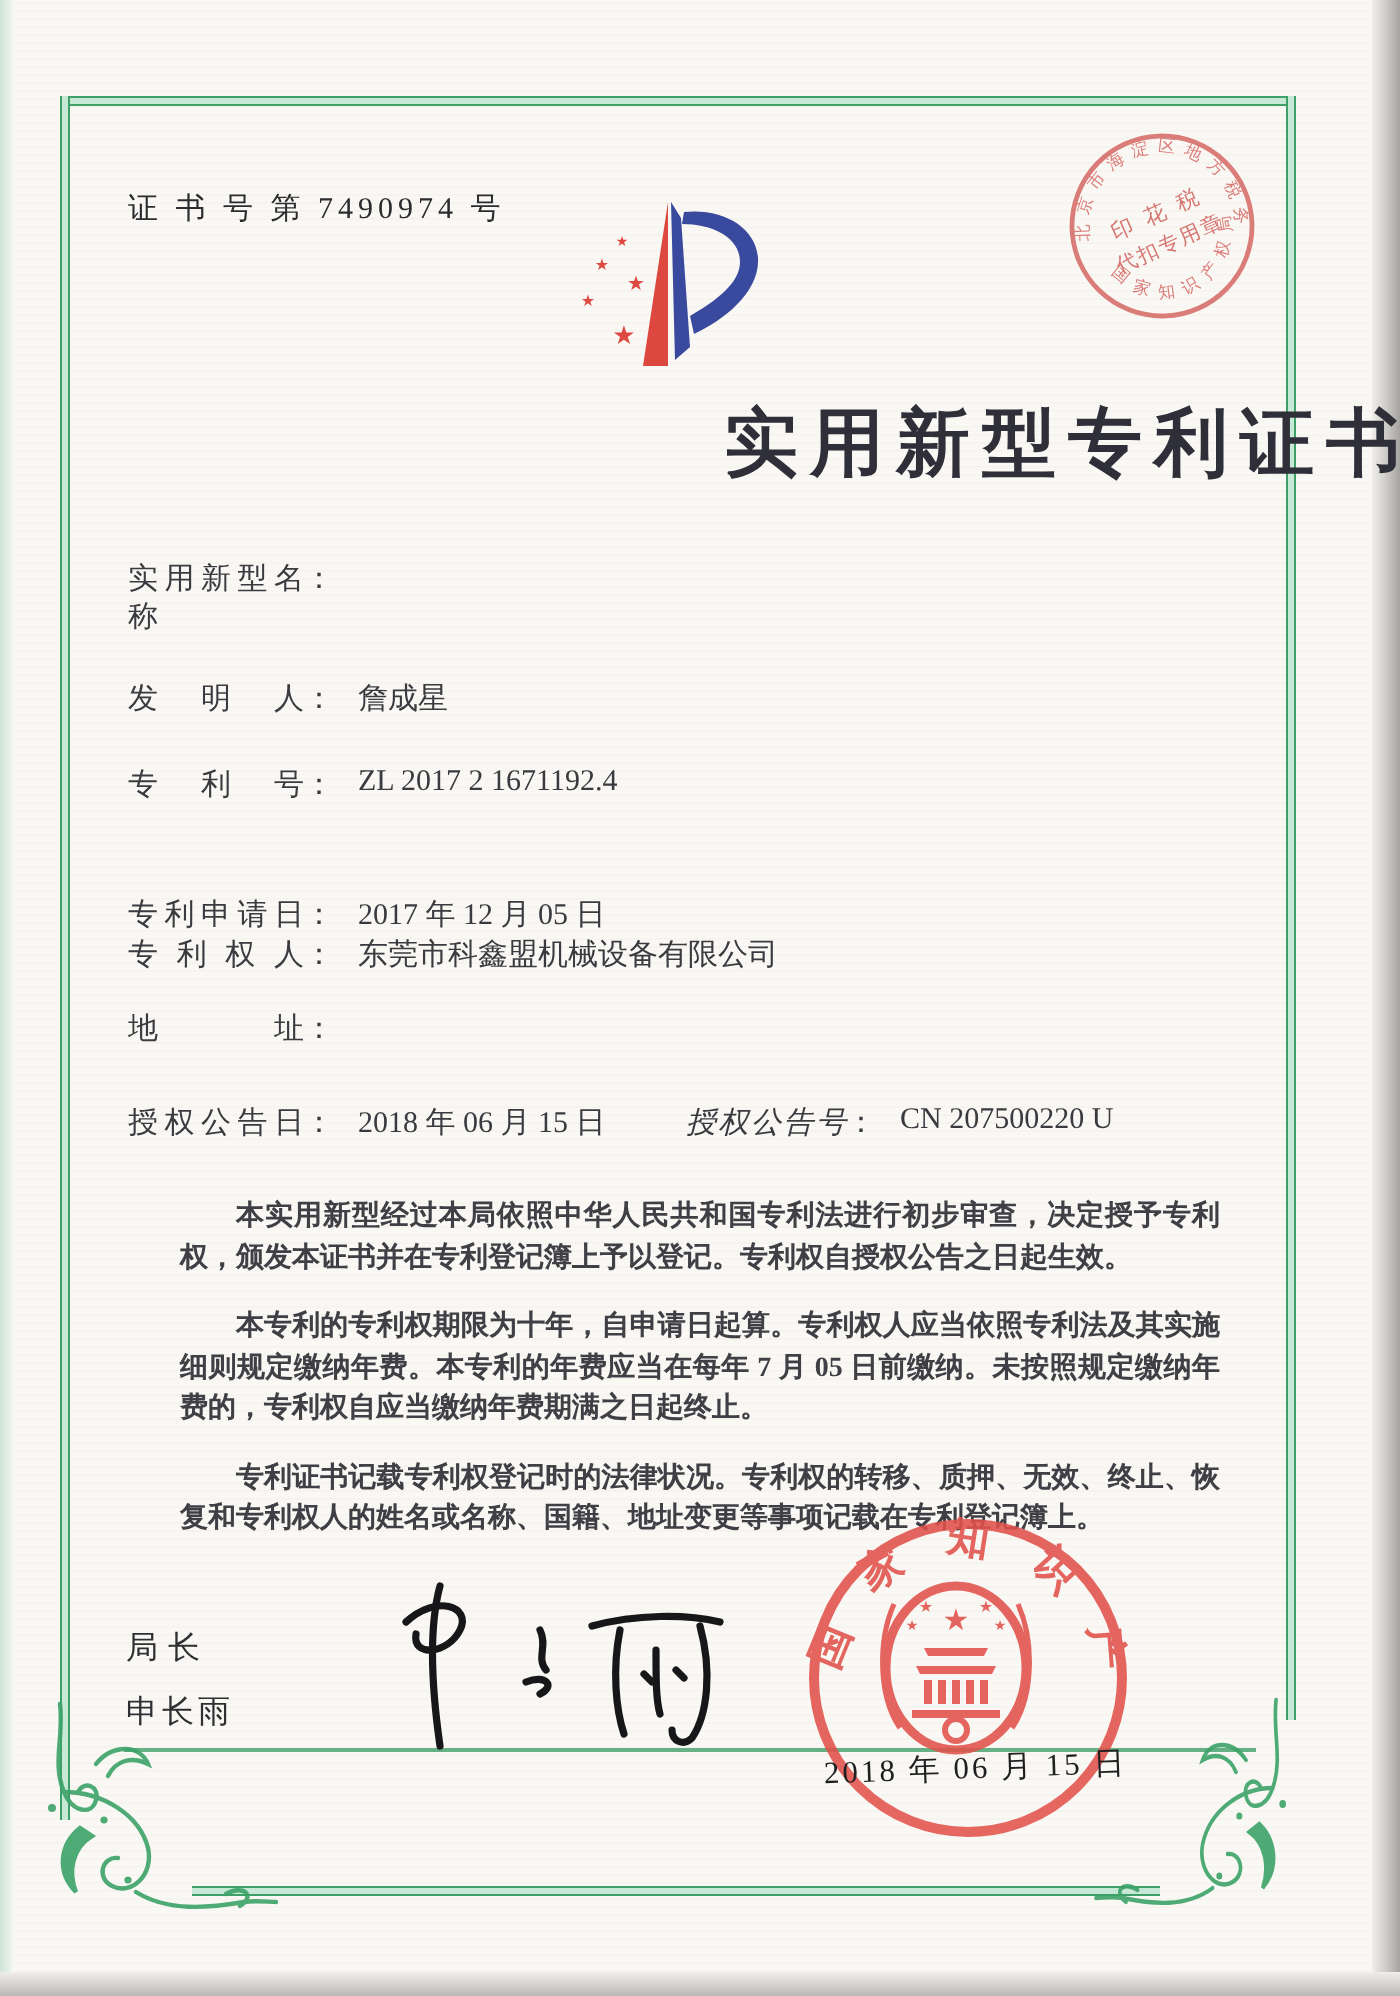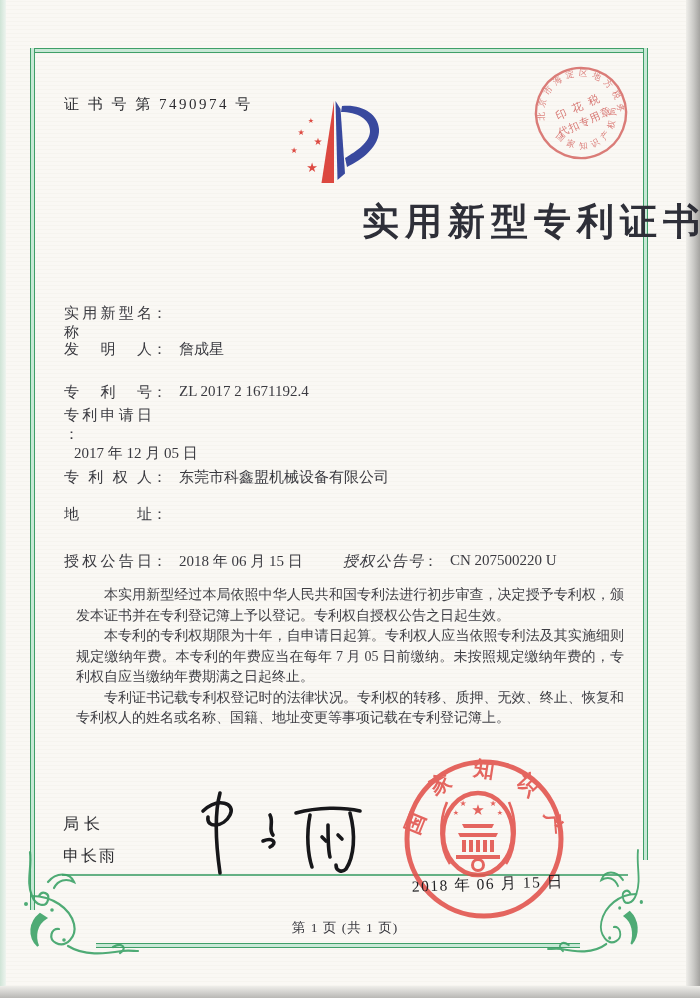--- a/index.html
+++ b/index.html
@@ -25,27 +25,27 @@
   .inner-line{position:absolute;left:62px;top:874px;width:566px;height:2px;background:#4aa571;opacity:.85;}
 
   .cert-no{position:absolute;left:64px;top:95px;font-size:15px;letter-spacing:2.5px;color:#2c2c30;}
   .title{position:absolute;left:0;top:197px;width:690px;text-align:right;font-size:37px;font-weight:bold;letter-spacing:6px;color:#2e2f38;padding-left:16px;}
 
   .row{position:absolute;left:64px;font-size:15px;color:#3a3a40;display:flex;align-items:flex-start;}
   .f-label{display:inline-block;width:88px;text-align:justify;text-align-last:justify;white-space:normal;}
   .f-colon{display:inline-block;margin:0 2px 0 0;}
   .f-value{margin-left:10px;white-space:nowrap;}
   .addr-value{margin-left:10px;width:460px;line-height:24px;white-space:normal;}
-  .row.name{top:304px;} .row.inventor{top:340px;} .row.patno{top:383px;}
-  .row.filing{top:406px;flex-direction:column;} .row.patentee{top:468px;} .row.addr{top:505px;}
+  .row.name{top:280px;} .row.inventor{top:340px;} .row.patno{top:383px;}
+  .row.filing{top:448px;} .row.patentee{top:468px;} .row.addr{top:505px;}
   .row.grantd{top:552px;} .row.grantn{top:552px;left:343px;}
   .row.grantn .f-label{width:80px;font-style:italic;}
 
   .paras{position:absolute;left:76px;top:585px;width:548px;font-size:14px;line-height:20.5px;color:#3f3f45;text-align:justify;}
-  .paras p{margin:0;text-indent:2em;}
+  .paras p{margin:14px;text-indent:2em;font-weight:bold;}
 
   .sig-title{position:absolute;left:63px;top:814px;font-size:16px;letter-spacing:5px;color:#2f2f33;}
   .sig-name{position:absolute;left:63px;top:846px;font-size:16px;letter-spacing:2px;color:#2f2f33;}
 
   .footer{position:absolute;left:0;top:919px;width:690px;text-align:center;font-size:13.5px;letter-spacing:1px;color:#3a3a40;}
 
   svg{position:absolute;overflow:visible;}
 </style>
 </head>
 <body>
@@ -221,15 +221,14 @@
             <rect x="483" y="840" width="4" height="12"></rect>
           <rect x="490" y="840" width="4" height="12"></rect>
         </g>
         <path d="M 456,855 L 500,855 L 500,859 L 456,859 Z" stroke="none"></path>
         <circle cx="478" cy="865" r="5.5" fill="none" stroke-width="3"></circle>
       </g>
     </g>
     <text x="488" y="889" text-anchor="middle" font-size="15.5" fill="#1f1f22" letter-spacing="1.5" transform="rotate(-2 488 889)" font-family="'Liberation Serif',serif">2018 年 06 月 15 日</text>
   </svg>
 
-  <div class="footer">第 1 页 (共 1 页)</div>
 
 </div>
 
 </body></html>

